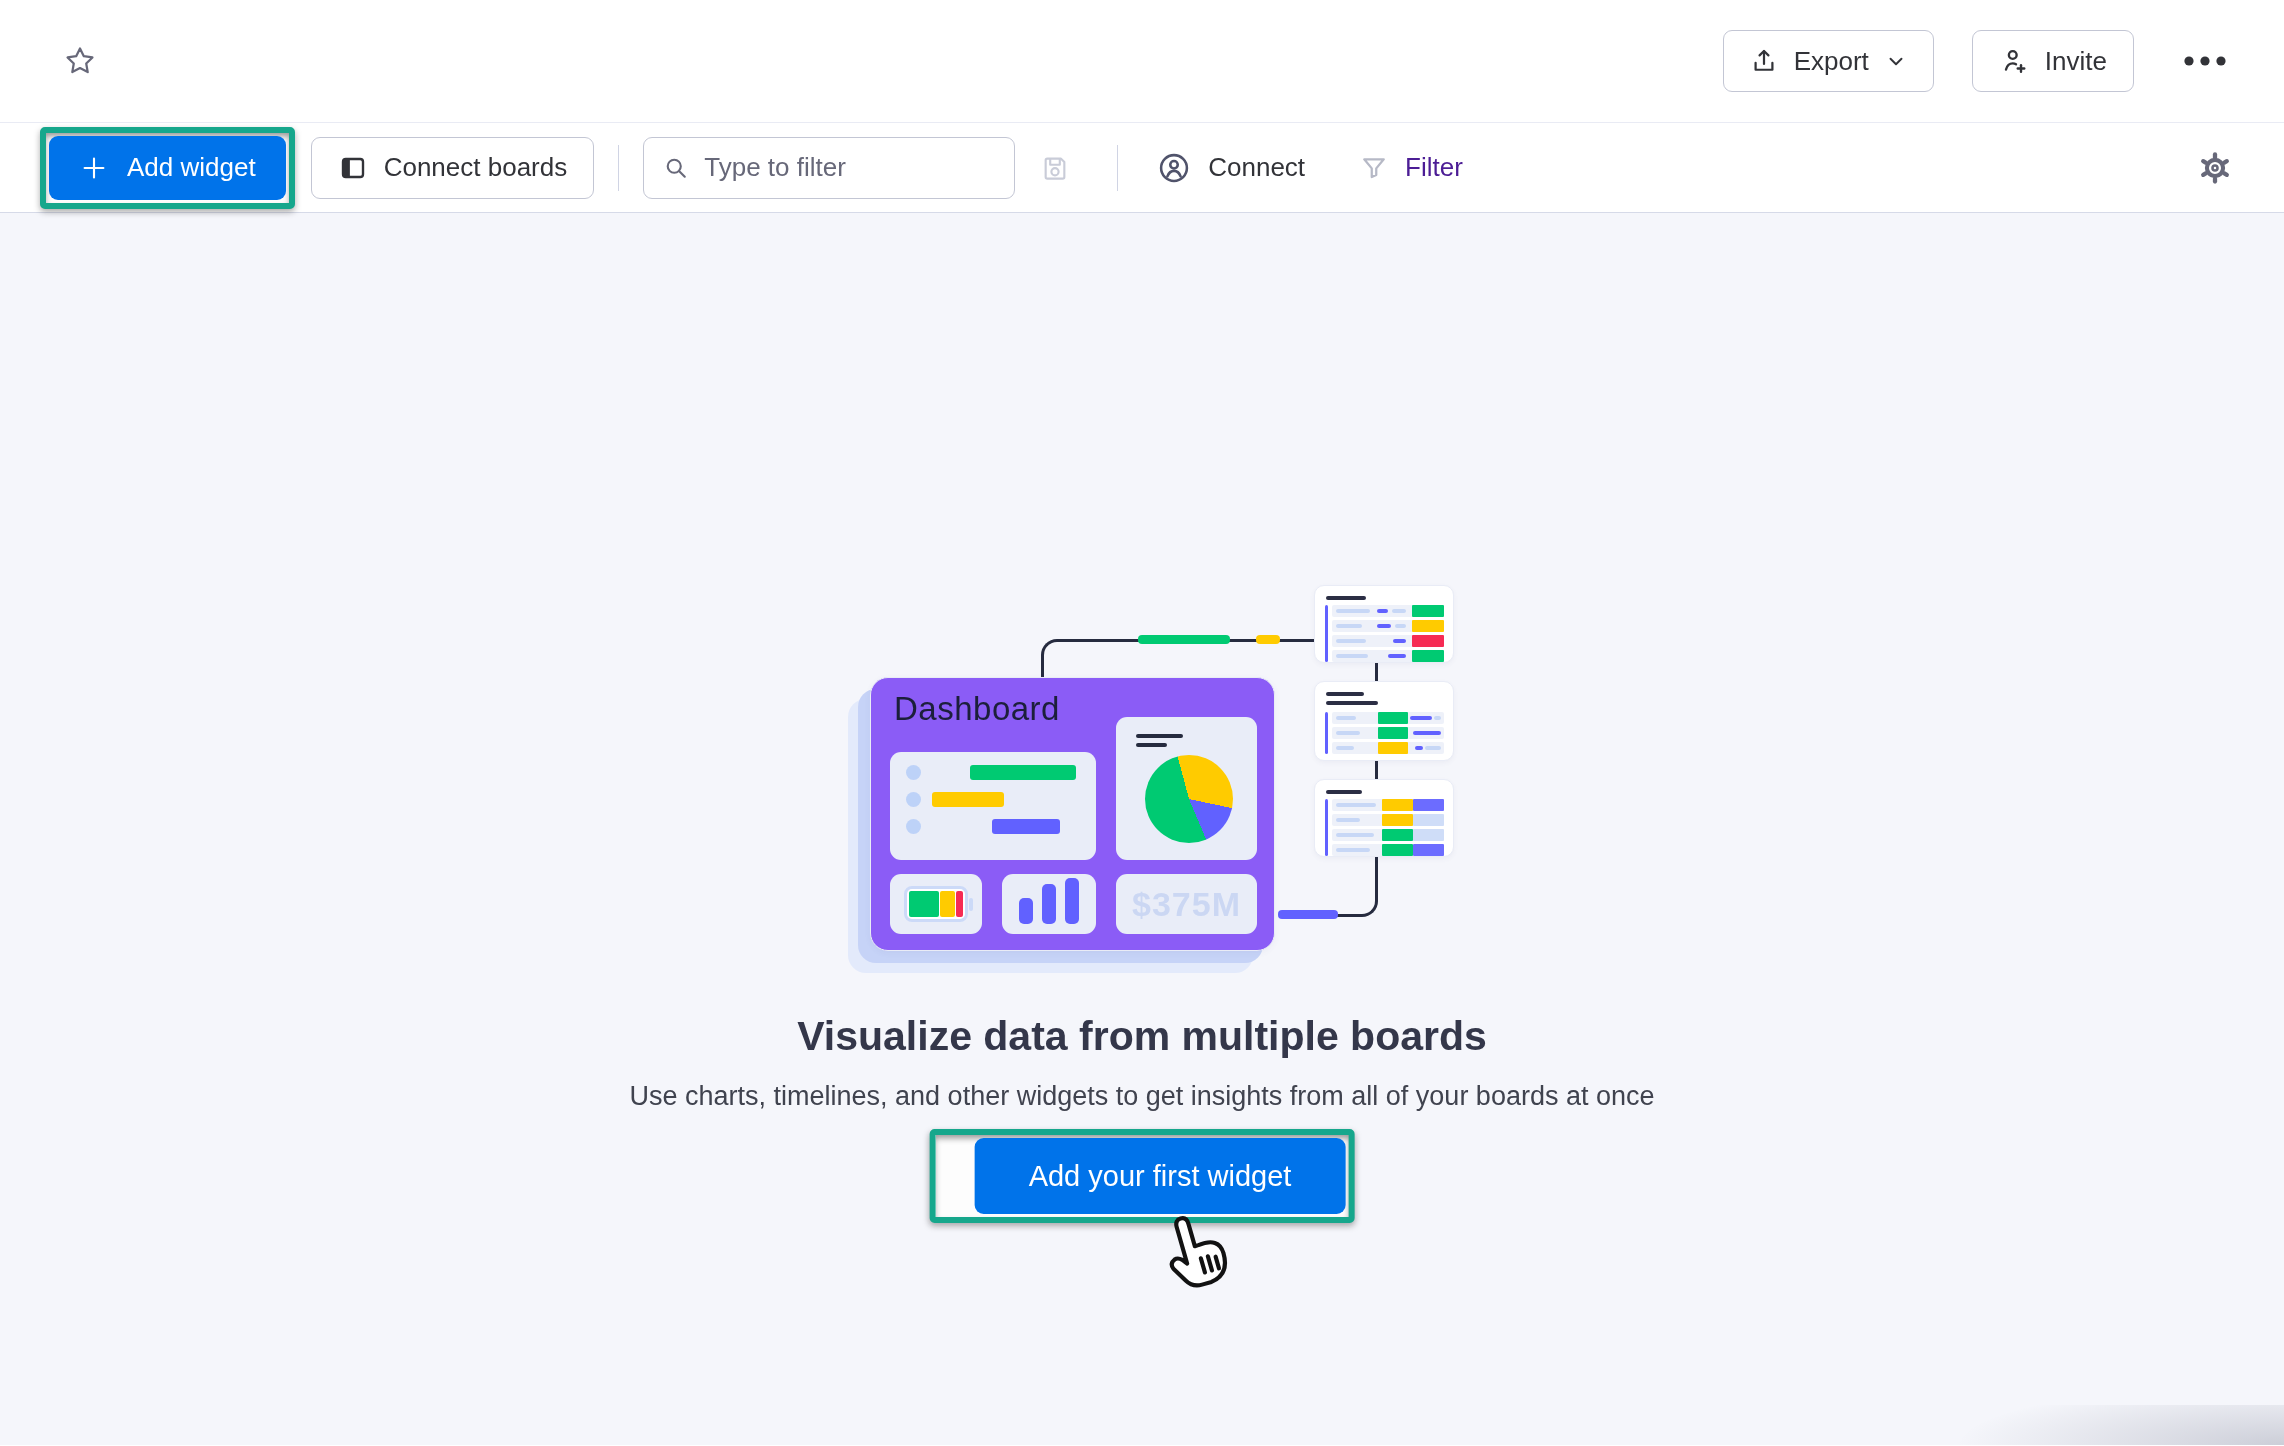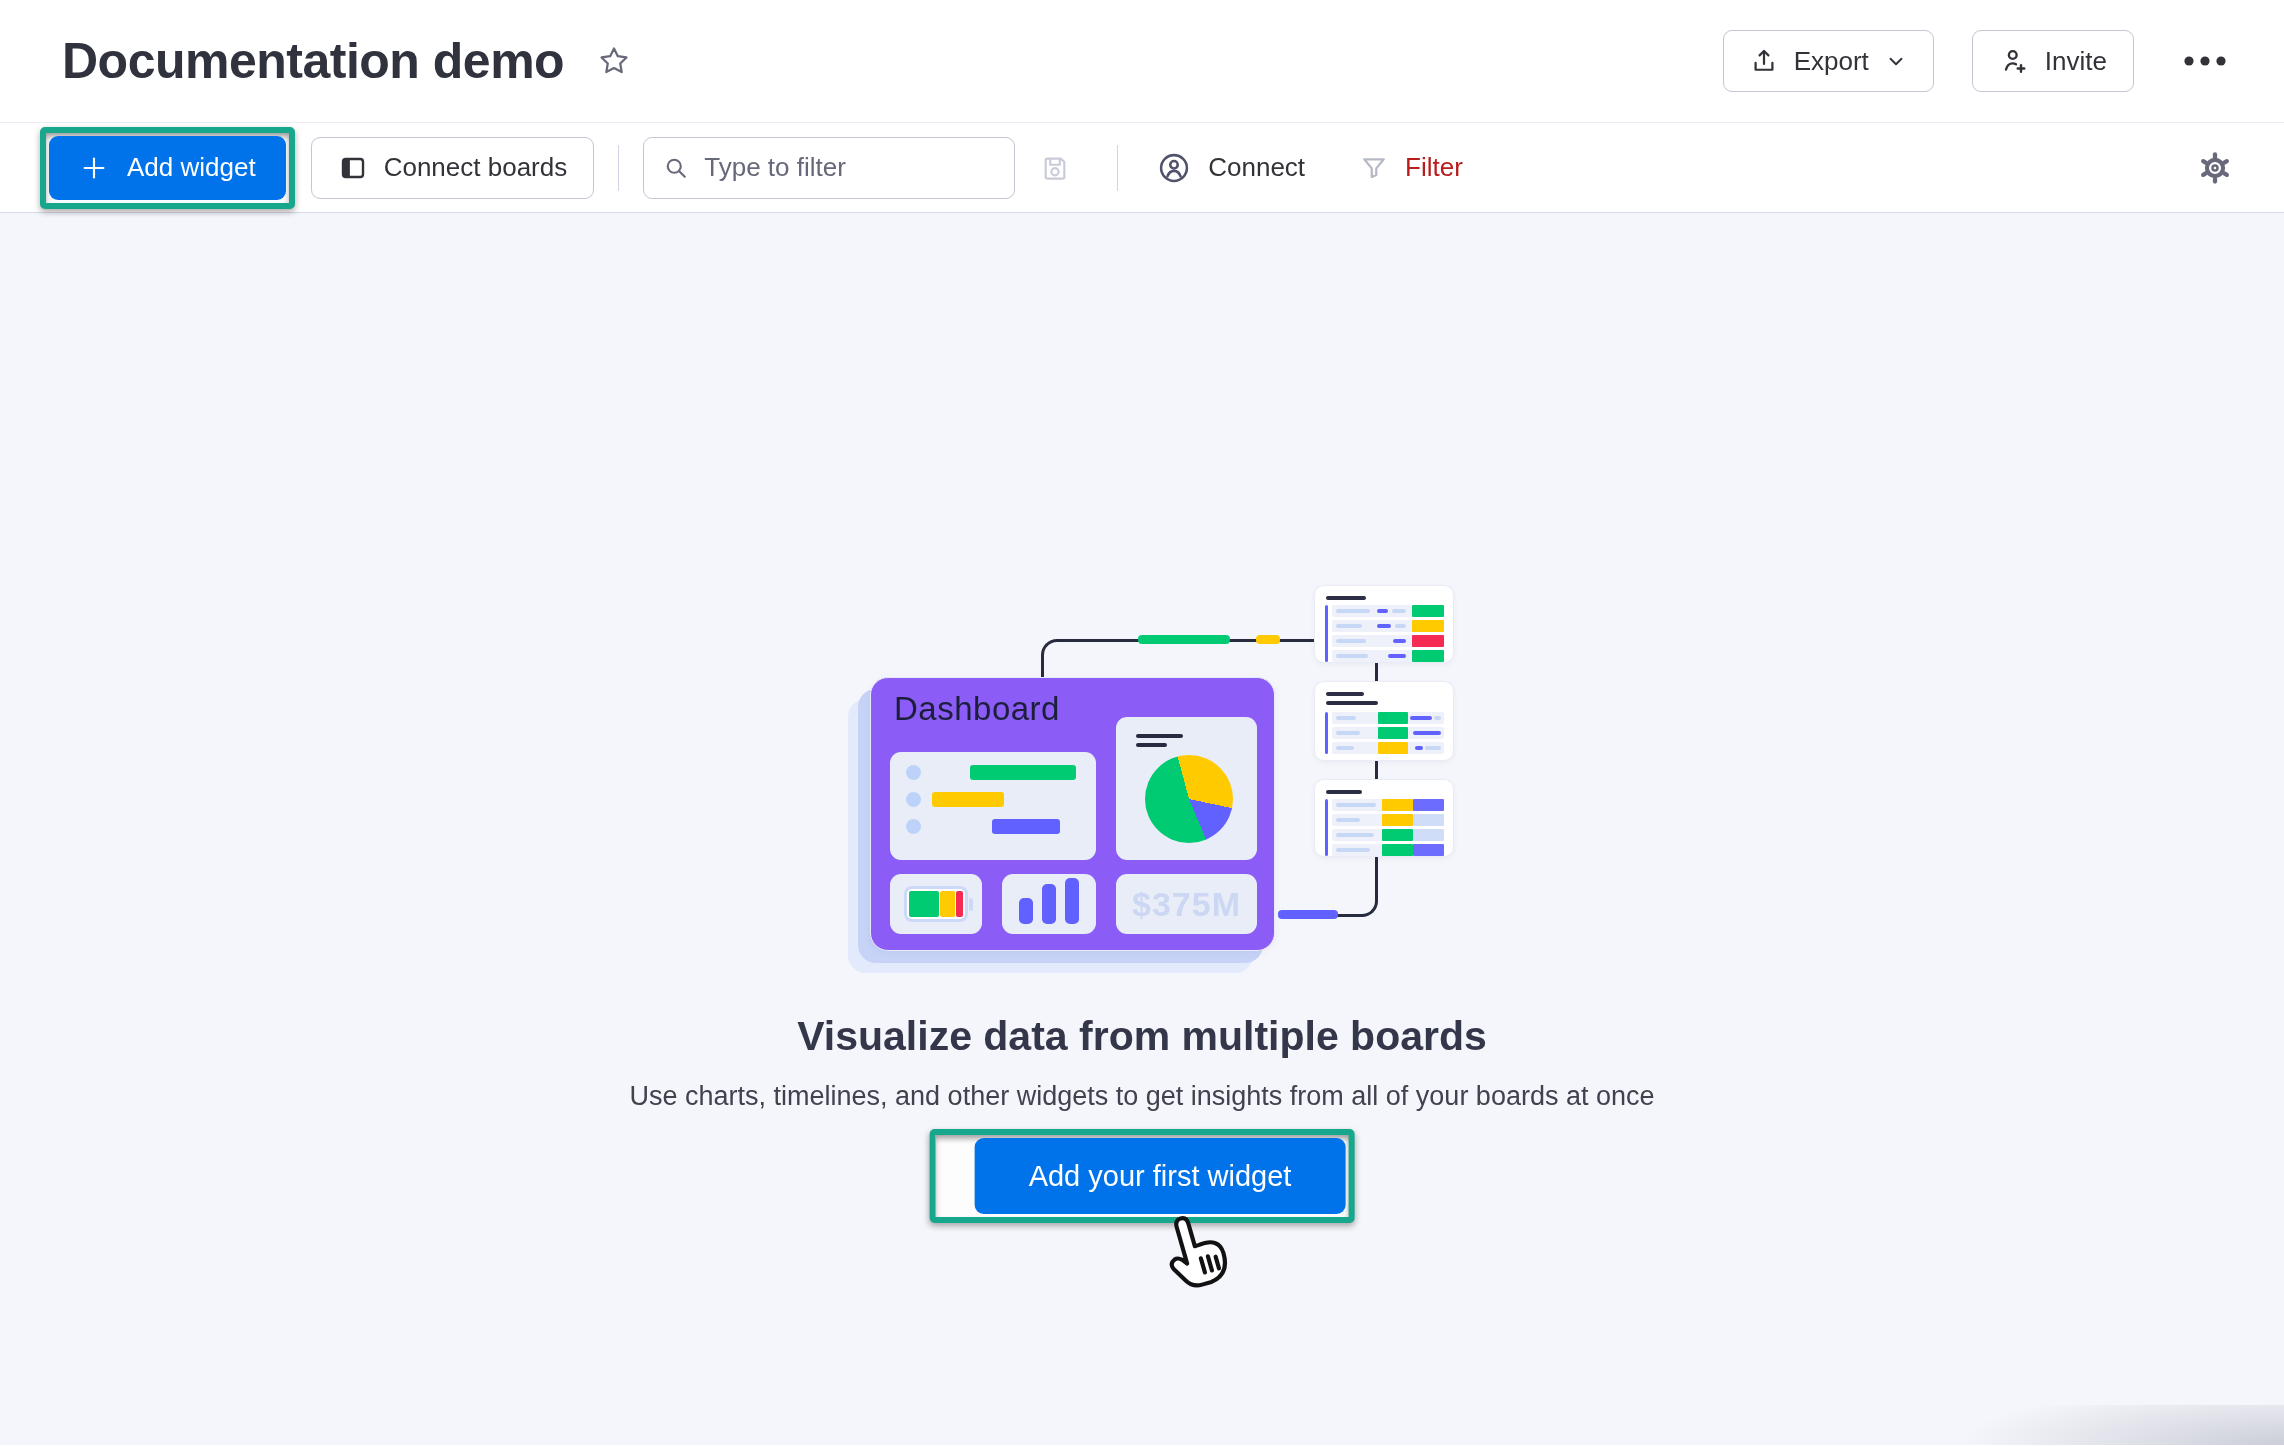--- a/index.html
+++ b/index.html
@@ -65,21 +65,21 @@
   }
   .search-box input::placeholder { color: #676879; }
   .icon-btn { background: none; border: none; cursor: pointer; display: flex; align-items: center; }
   .save-btn { margin: 0 22px 0 24px; }
   .tb-text-btn {
     display: flex; align-items: center; gap: 16px;
     background: none; border: none; cursor: pointer;
     font-size: 26px; font-family: "Liberation Sans", sans-serif; padding: 10px 14px;
   }
   .people-btn { color: #323338; }
-  .filter-btn { color: #b91c1c; margin-left: 26px; }
+  .filter-btn { color: #4c1d95; margin-left: 26px; }
   .tb-spacer { flex: 1; }
   .gear-btn { margin-right: 14px; }
 
   
   .content {
     position: relative; height: 1232px; background: #f5f6fb; overflow: hidden;
   }
   .empty-heading {
     position: absolute; top: 800px; width: 100%; text-align: center;
     font-size: 41px; font-weight: 700; color: #34374a;
@@ -189,21 +189,20 @@
   .mid-group { display: flex; align-items: center; gap: 4px; margin-left: auto; margin-right: 38px; }
   .pair { position: absolute; right: 0; top: 0; display: flex; }
 </style>
 </head>
 <body>
 
 <div class="page">
 
   <header class="header">
     <div class="header-left">
-      <h1 class="page-title">Documentation demo</h1>
       <button class="star-btn" title="">
         <svg width="36" height="36" viewBox="0 0 24 24" fill="none" stroke="#676879" stroke-width="1.5" stroke-linejoin="round">
           <path d="M12 3.6l2.55 5.2 5.75.85-4.15 4.05.98 5.7L12 16.7l-5.13 2.7.98-5.7L3.7 9.65l5.75-.85z"></path>
         </svg>
       </button>
     </div>
     <div class="header-right">
       <button class="btn-outline">
         <span style="display:flex">
           <svg width="28" height="28" viewBox="0 0 24 24" fill="none" stroke="#323338" stroke-width="1.9" stroke-linecap="round" stroke-linejoin="round">

